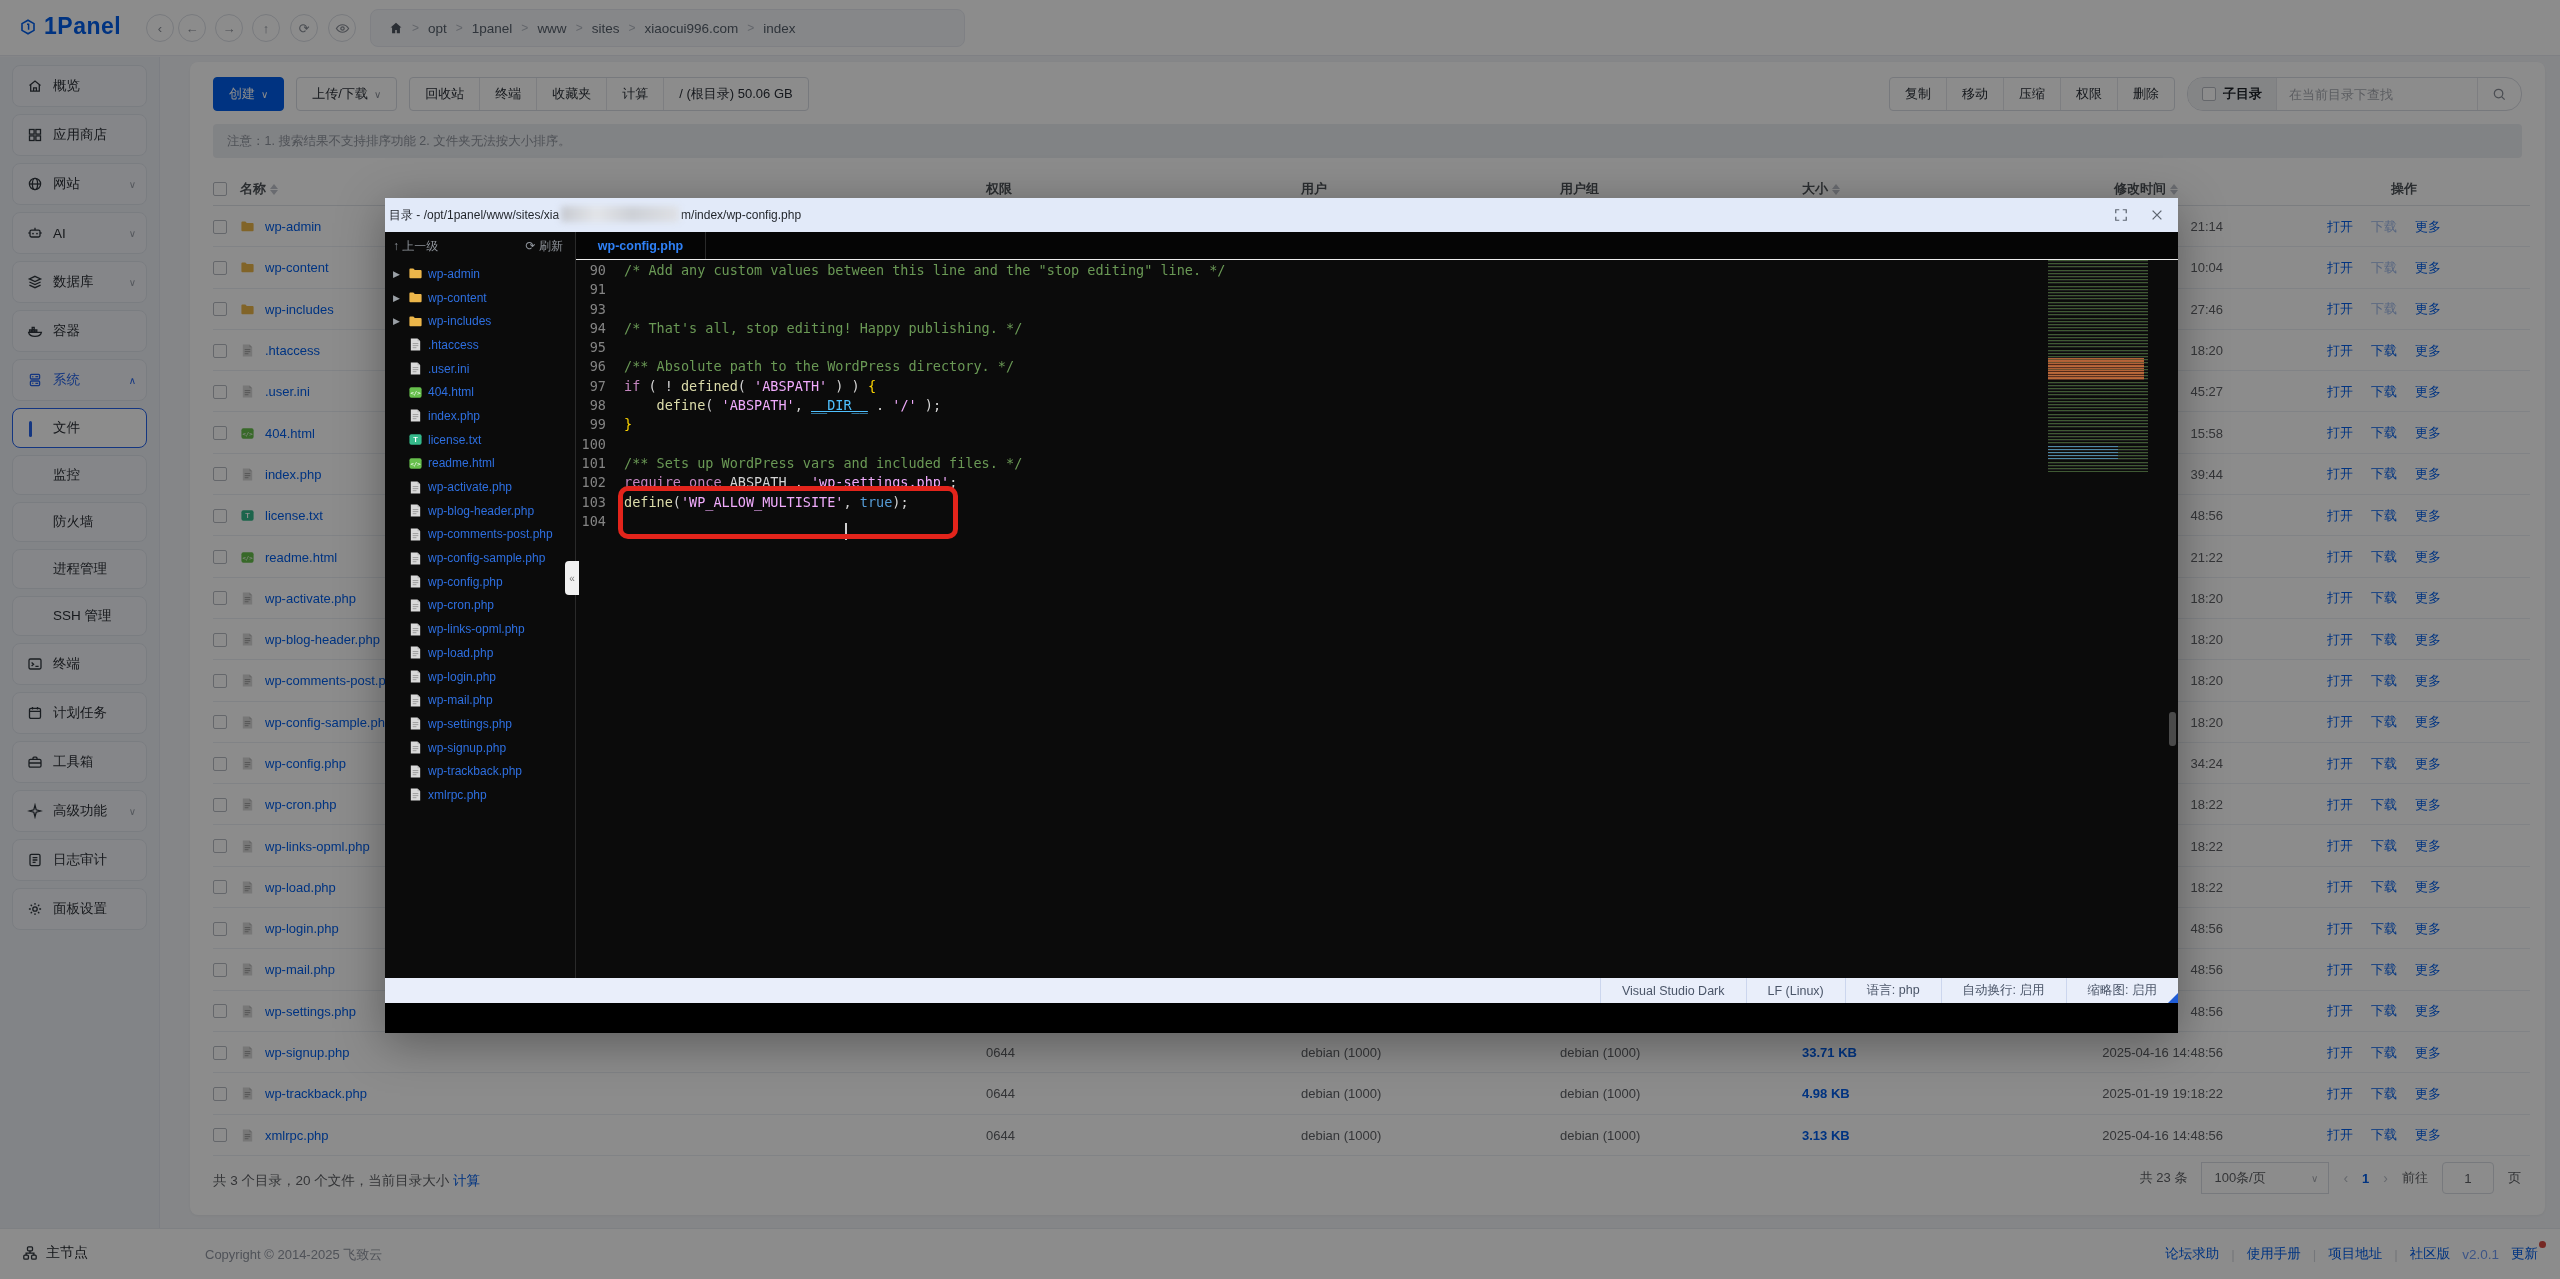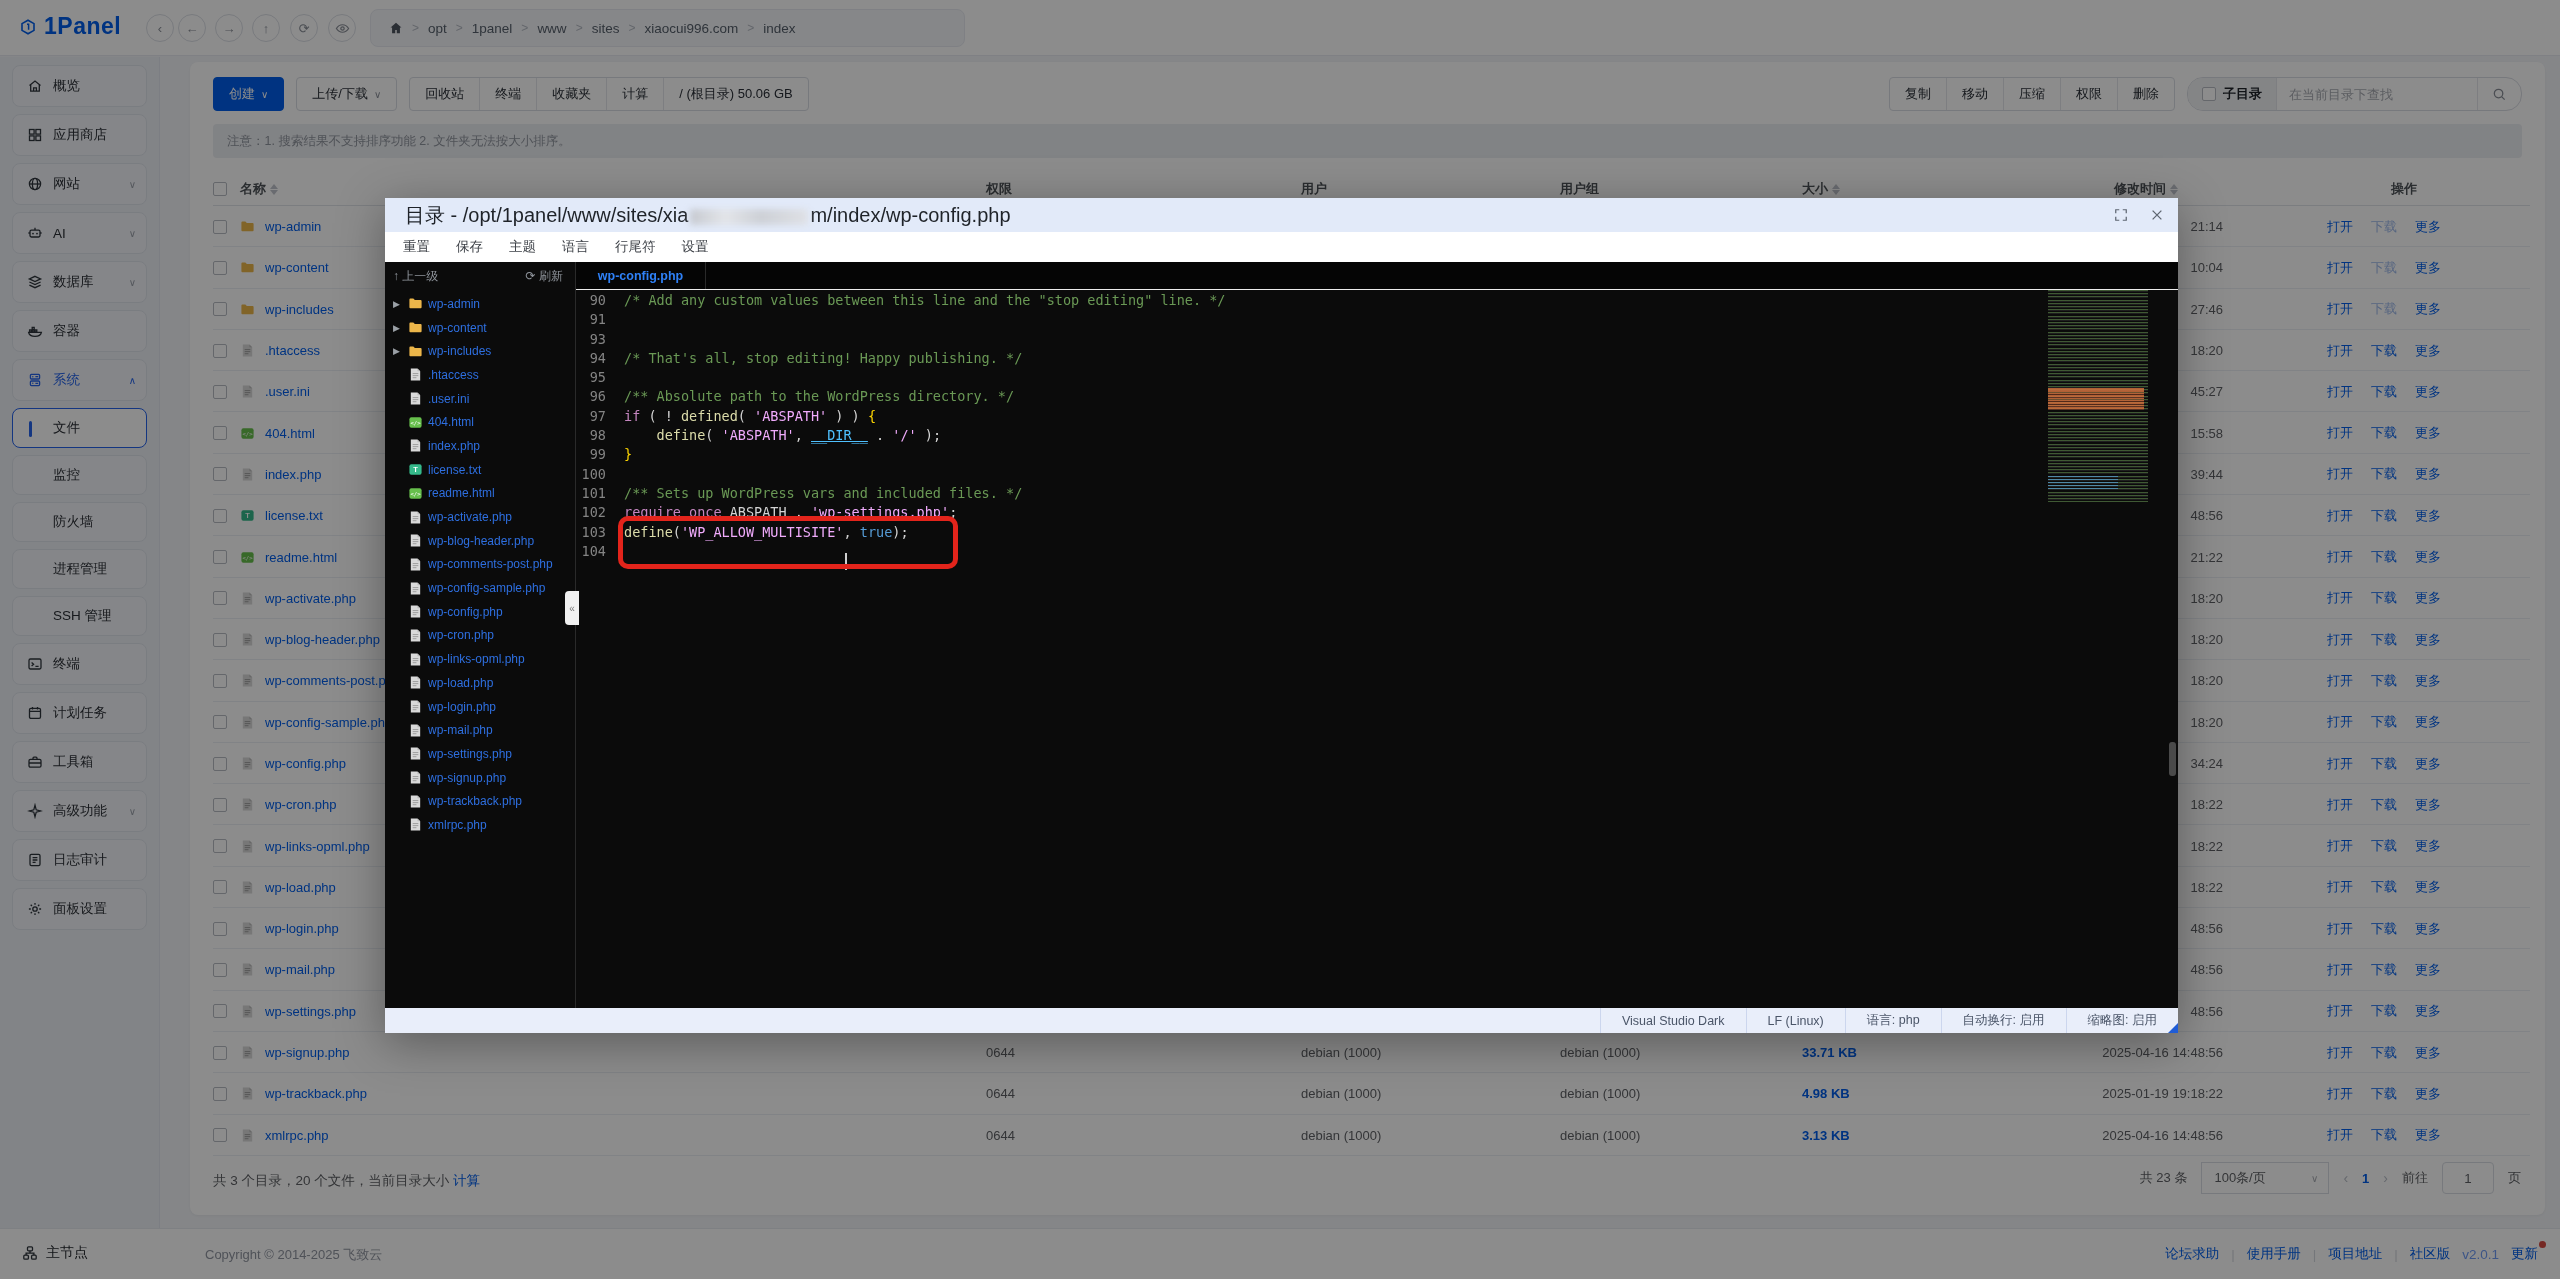--- a/index.html
+++ b/index.html
@@ -86,21 +86,21 @@
   .flinks { position:absolute; right:22px; top:16px; display:flex; align-items:center; gap:12px; font-size:13.5px; }
   .flinks a { color:#005eeb; text-decoration:none; cursor:pointer; }
   .flinks .div { color:#d4d8df; }
   .flinks .ver { color:#6f9bf5; }
   .flinks .upd { position:relative; }
   .flinks .upd::after { content:""; position:absolute; right:-8px; top:-4px; width:7px; height:7px; border-radius:50%; background:#d54941; }
 
   
   .dim { position:absolute; inset:0; background:rgba(0,0,0,.45); z-index:40; }
   .modal { position:absolute; left:385px; top:198px; width:1793px; height:835px; z-index:50; box-shadow:0 10px 44px rgba(0,0,0,.35); background:#000; }
-  .m-title { height:34px; background:#e2eaf9; display:flex; align-items:center; padding:0 20px; font-size:20px; color:#1f2329; position:relative; }
+  .m-title { height:34px; background:#e2eaf9; display:flex; align-items:center; padding:0 4px; font-size:12px; color:#1f2329; position:relative; }
   .m-title .censor { display:inline-block; width:118px; height:16px; margin:0 2px; background:linear-gradient(90deg,#c6c9d0,#e3e5e9 30%,#cdd0d6 60%,#dfe1e6); filter:blur(3px); border-radius:2px; vertical-align:-3px; }
   .m-title .t-icons { position:absolute; right:14px; top:0; height:34px; display:flex; align-items:center; gap:22px; color:#5d6570; }
   .m-title .t-icons > span { cursor:pointer; display:flex; }
   .m-menu { height:30px; background:#fff; display:flex; align-items:center; gap:26px; padding:0 18px; font-size:13.5px; color:#3d4147; }
   .m-menu span { cursor:pointer; }
 
   .m-editor { position:relative; height:746px; background:#0b0b0b; }
   .tree { position:absolute; left:0; top:0; width:191px; height:100%; background:#0b0b0b; border-right:1px solid #2a2a2a; }
   .tree-head { height:28px; display:flex; align-items:center; justify-content:space-between; padding:0 12px 0 8px; color:#8f949b; font-size:12px; }
   .tree-head span { cursor:pointer; }
@@ -1042,28 +1042,20 @@
           </svg>
       </span>
       <span>
         <svg width="14" height="14" viewBox="0 0 16 16" fill="none" stroke="currentColor" stroke-width="1.5">
             <path d="m3 3 10 10M13 3 3 13"></path>
           </svg>
       </span>
     </span>
   </div>
 
-  <div class="m-menu" id="m-menu">
-      <span>重置</span>
-      <span>保存</span>
-      <span>主题</span>
-      <span>语言</span>
-      <span>行尾符</span>
-      <span>设置</span>
-    </div>
 
   <div class="m-editor">
     <div class="tree">
       <div class="tree-head">
         <span>↑ <span>上一级</span></span>
         <span>⟳ <span>刷新</span></span>
       </div>
       <div class="tree-list" id="tree-list">
           <div class="tree-item">
             <span class="arr">▶</span>

